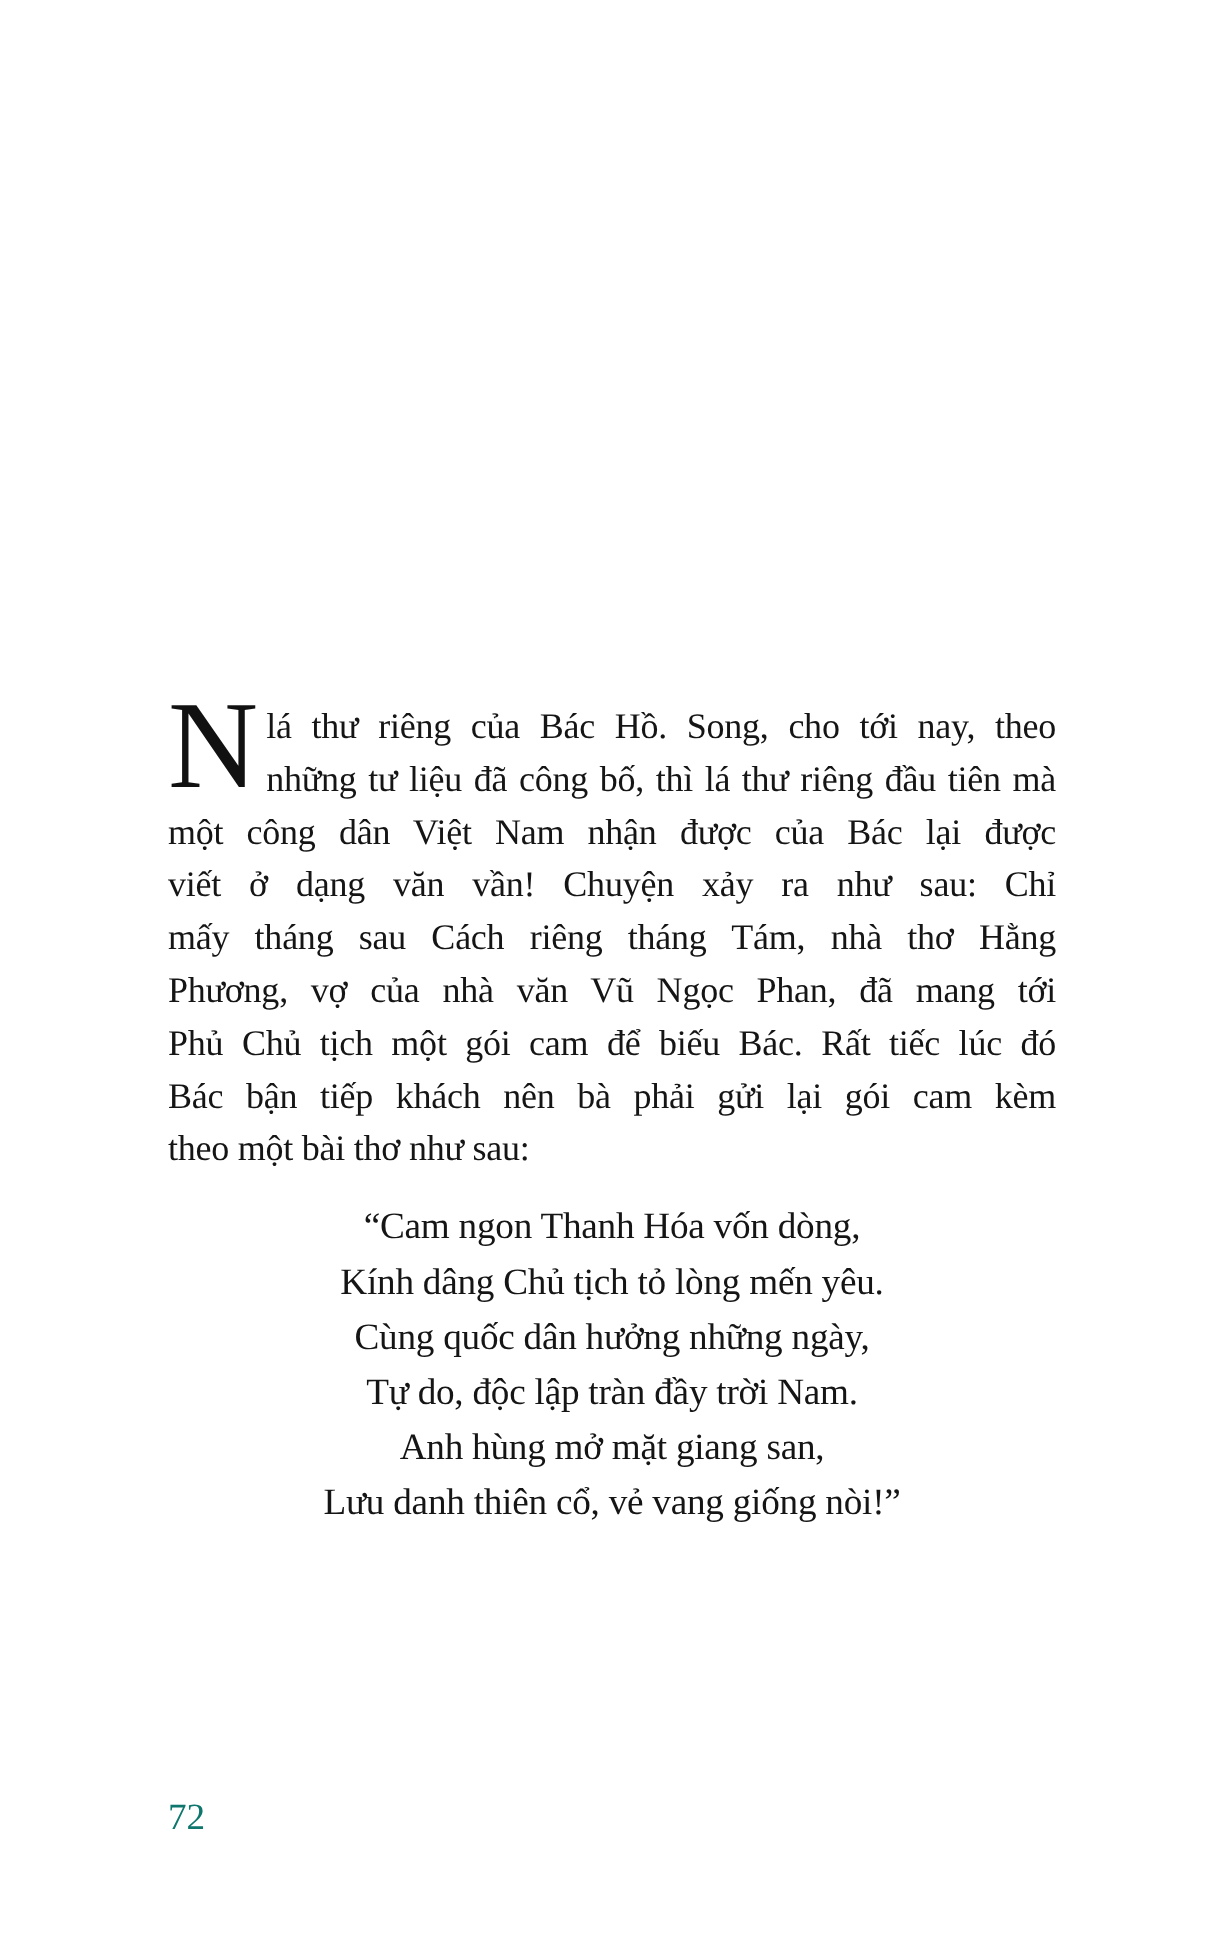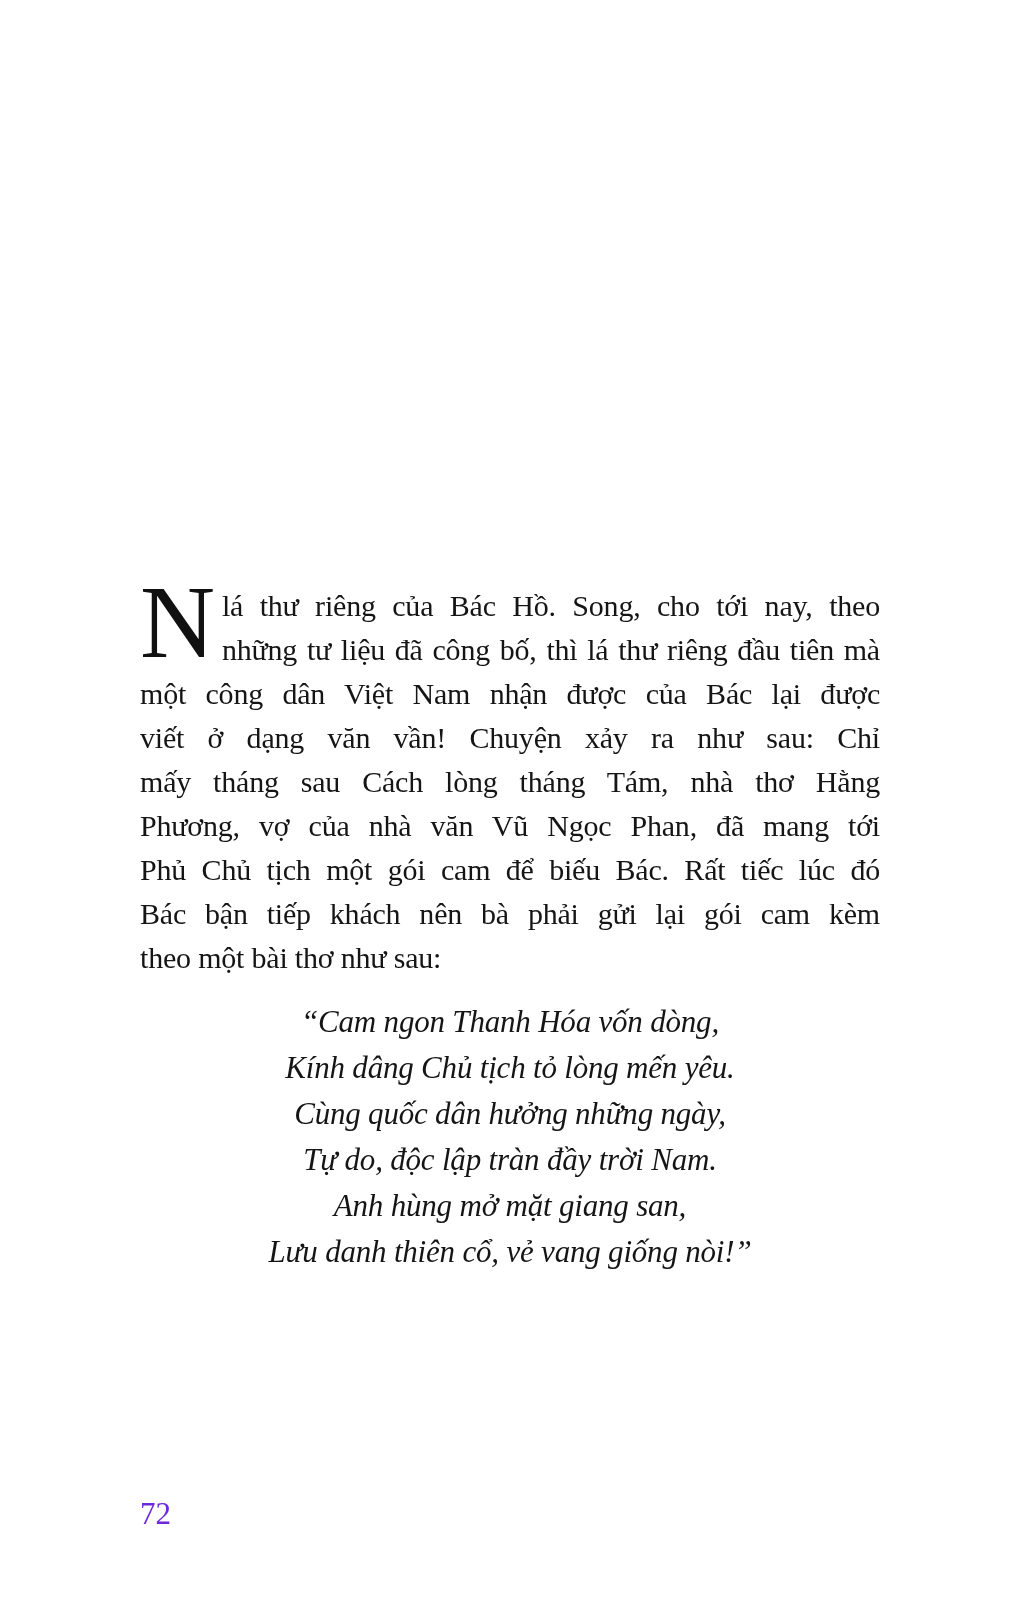--- a/index.html
+++ b/index.html
@@ -46,50 +46,49 @@
     white-space: nowrap;
   }
 
   .body-line.para-end {
     text-align: right;
     text-align-last: left;
   }
 
   .poem {
     margin-top: 19px;
-    font-style: italic;
     font-size: 31px;
     line-height: 46px;
     text-align: center;
     letter-spacing: -0.2px;
   }
 
   .page-number {
     position: absolute;
     left: 140px;
     top: 1496px;
     font-size: 31px;
     line-height: 36px;
-    color: #6d28d9;
+    color: #0f766e;
   }
 </style>
 </head>
 <body>
 
 <div class="page">
 
   <div class="text-block">
 
     <div class="body-para">
       <span class="dropcap">N</span>
       <div class="body-line">lá thư riêng của Bác Hồ. Song, cho tới nay, theo</div>
       <div class="body-line">những tư liệu đã công bố, thì lá thư riêng đầu tiên mà</div>
       <div class="body-line">một công dân Việt Nam nhận được của Bác lại được</div>
       <div class="body-line">viết ở dạng văn vần! Chuyện xảy ra như sau: Chỉ</div>
-      <div class="body-line">mấy tháng sau Cách lòng tháng Tám, nhà thơ Hằng</div>
+      <div class="body-line">mấy tháng sau Cách riêng tháng Tám, nhà thơ Hằng</div>
       <div class="body-line">Phương, vợ của nhà văn Vũ Ngọc Phan, đã mang tới</div>
       <div class="body-line">Phủ Chủ tịch một gói cam để biếu Bác. Rất tiếc lúc đó</div>
       <div class="body-line">Bác bận tiếp khách nên bà phải gửi lại gói cam kèm</div>
       <div class="body-line para-end">theo một bài thơ như sau:</div>
     </div>
 
     <div class="poem">
       <div class="poem-line">“Cam ngon Thanh Hóa vốn dòng,</div>
       <div class="poem-line">Kính dâng Chủ tịch tỏ lòng mến yêu.</div>
       <div class="poem-line">Cùng quốc dân hưởng những ngày,</div>

